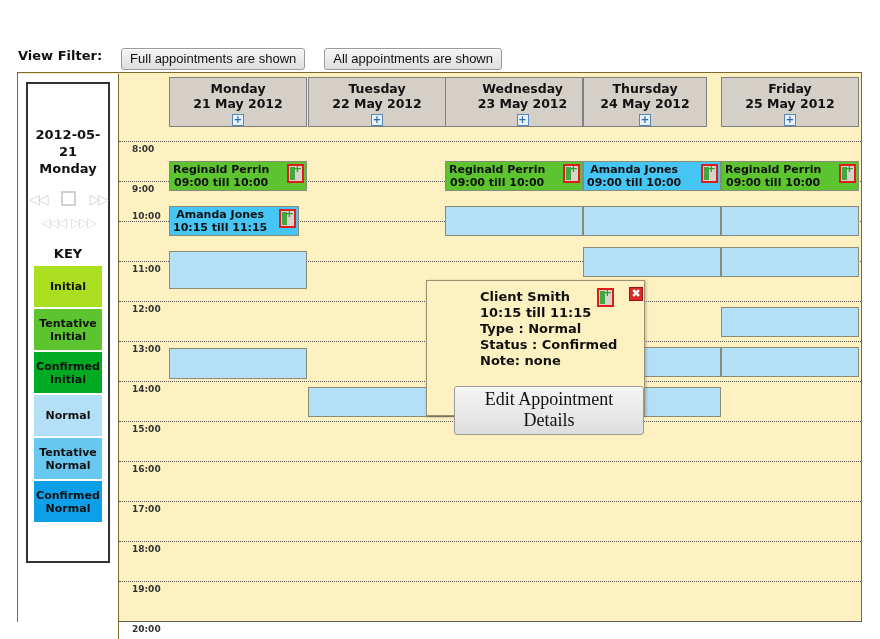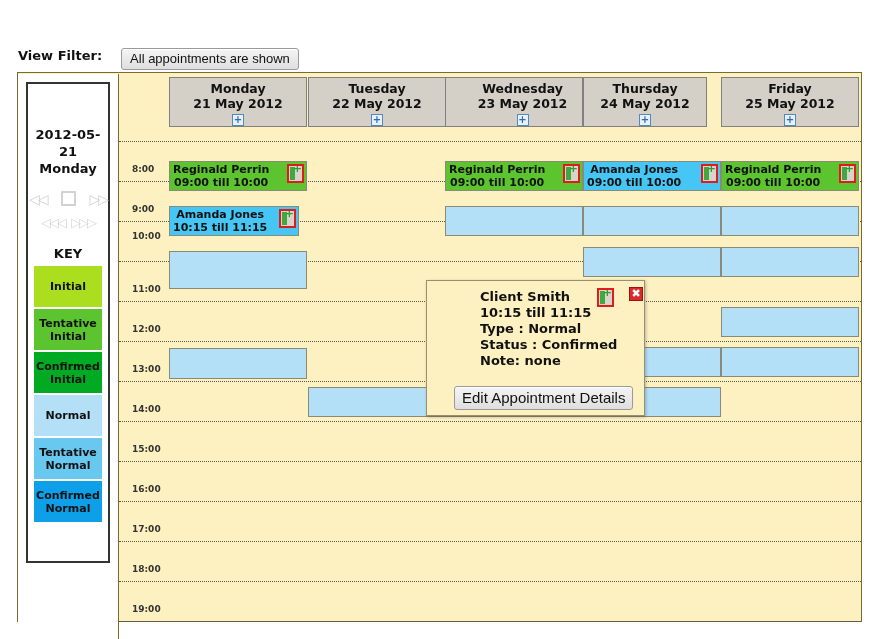--- a/index.html
+++ b/index.html
@@ -207,21 +207,20 @@
     height: 0;
     border-top: 1px dotted #555555;
   }
   .hour-label {
     position: absolute;
     left: 13px;
     font-size: 9px;
     font-weight: bold;
     color: #333333;
     font-family: "DejaVu Sans", sans-serif;
-    margin-top: 20px;
   }
 
   
   .appt {
     position: absolute;
     box-sizing: border-box;
     border: 1px solid #8a8a78;
     cursor: pointer;
   }
   .appt-text {
@@ -333,39 +332,40 @@
     font-size: 11px;
     font-weight: bold;
     text-align: center;
     line-height: 12px;
     cursor: pointer;
   }
   .popup-edit {
     position: absolute;
     left: 27px;
     top: 105px;
-    font-family: Liberation Sans, sans-serif;
-    font-size: 15px;
+    font-family: Liberation Serif, serif;
+    font-size: 18px;
     color: #111111;
     background: linear-gradient(to bottom, #f4f4f4 0%, #ebebeb 45%, #dedede 100%);
     border: 1px solid #9a9a9a;
     border-radius: 3px;
     padding: 2px 7px 3px 7px;
     cursor: pointer;
     box-shadow: inset 0 1px 0 #ffffff;
   }
 </style>
 </head>
 <body>
 
 <div id="page">
 
 
   <div class="filter-bar">
     <span class="filter-label">View Filter:</span>
+    <button class="filter-btn">Full appointments are shown</button>
     <button class="filter-btn">All appointments are shown</button>
   </div>
 
   <div class="cal-frame"></div>
 
   <div class="sidebar">
     <div class="sidebar-inner">
       <div class="side-date">
         <div>2012-05-21</div>
         <div>Monday</div>

